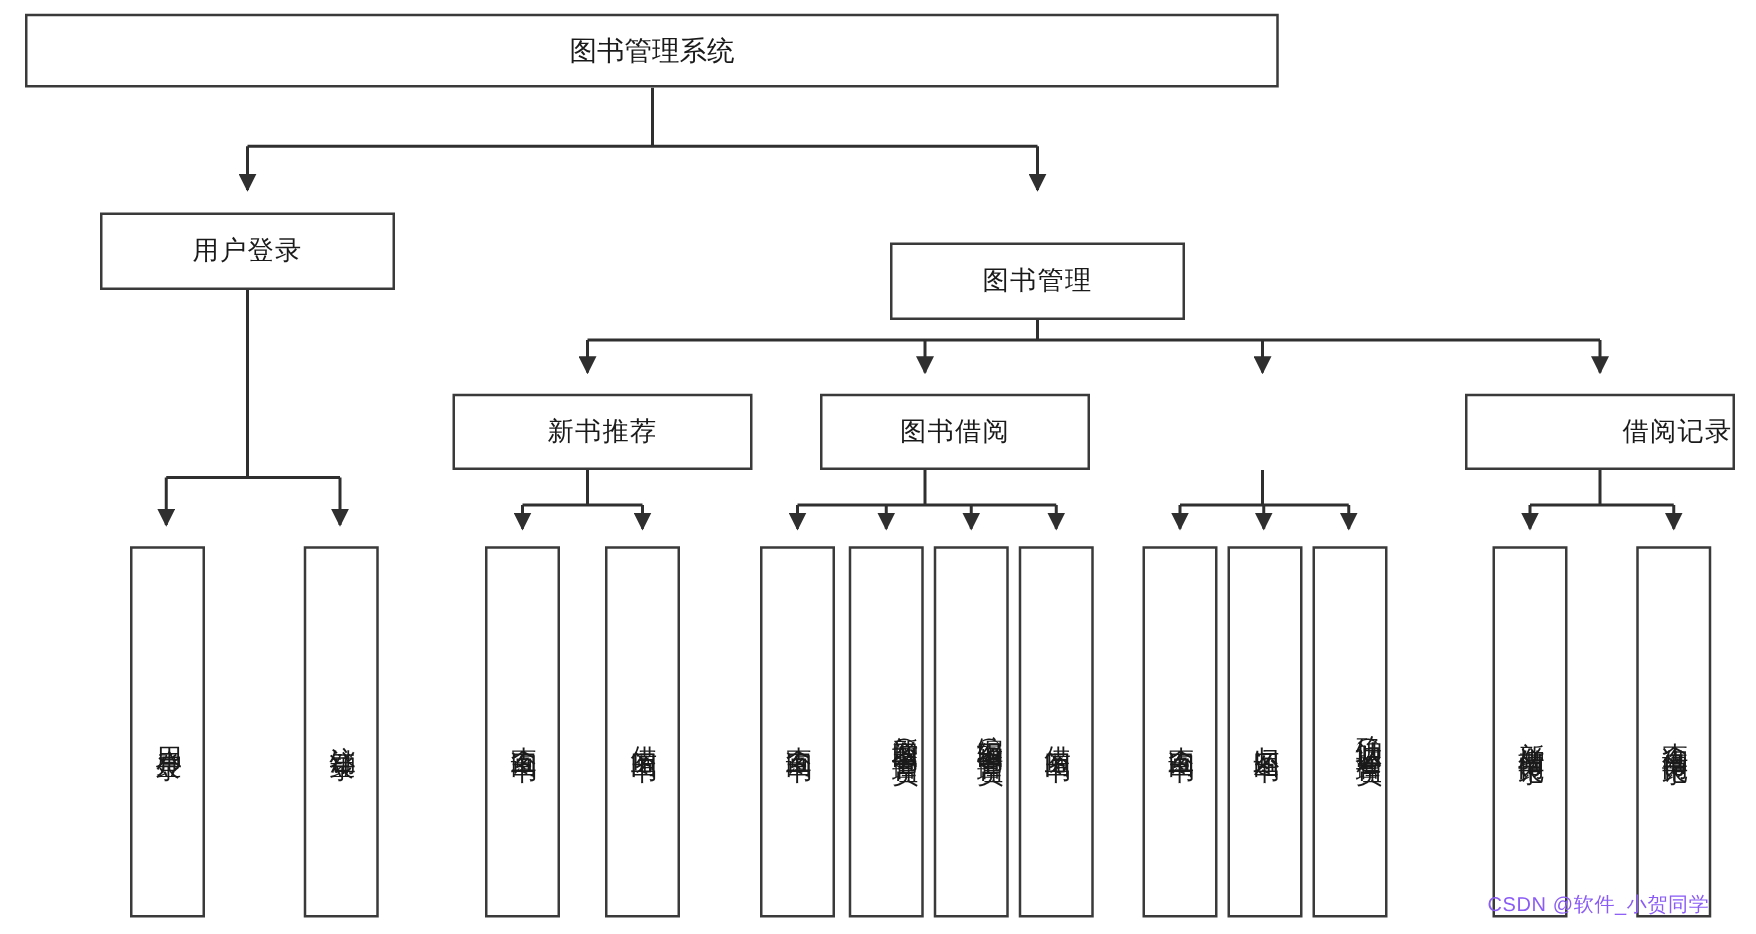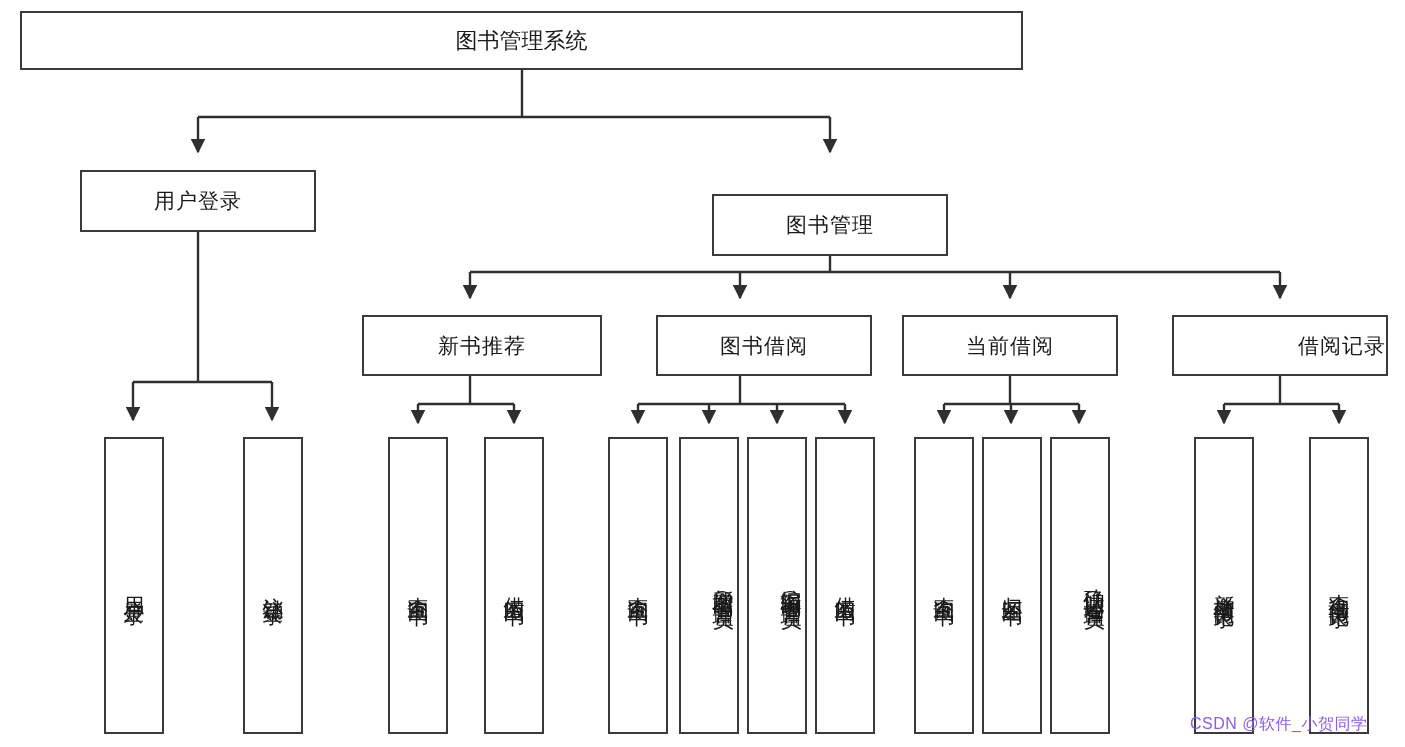--- a/index.html
+++ b/index.html
@@ -131,23 +131,20 @@
   <div class="node h" style="left:712px; top:170px; width:236px; height:62px;margin-top:24px;">
     <span>图书管理</span>
   </div>
 
   <div class="node h" style="left:362px; top:315px; width:240px; height:61px;">
     <span>新书推荐</span>
   </div>
   <div class="node h" style="left:632px; top:315px; width:216px; height:61px;margin-left:24px;">
     <span>图书借阅</span>
   </div>
-  <div class="node h" style="left:902px; top:315px; width:216px; height:61px;">
-    <span>当前借阅</span>
-  </div>
   <div class="node h" style="left:1172px; top:315px; width:216px; height:61px;justify-content:flex-end;">
     <span>借阅记录</span>
   </div>
 
   <div class="node leaf center-start" style="left:104px; top:437px; width:60px; height:297px;">
     <span>用户登录</span>
   </div>
   <div class="node leaf center-start" style="left:243px; top:437px; width:60px; height:297px;">
     <span>注销登录</span>
   </div>

